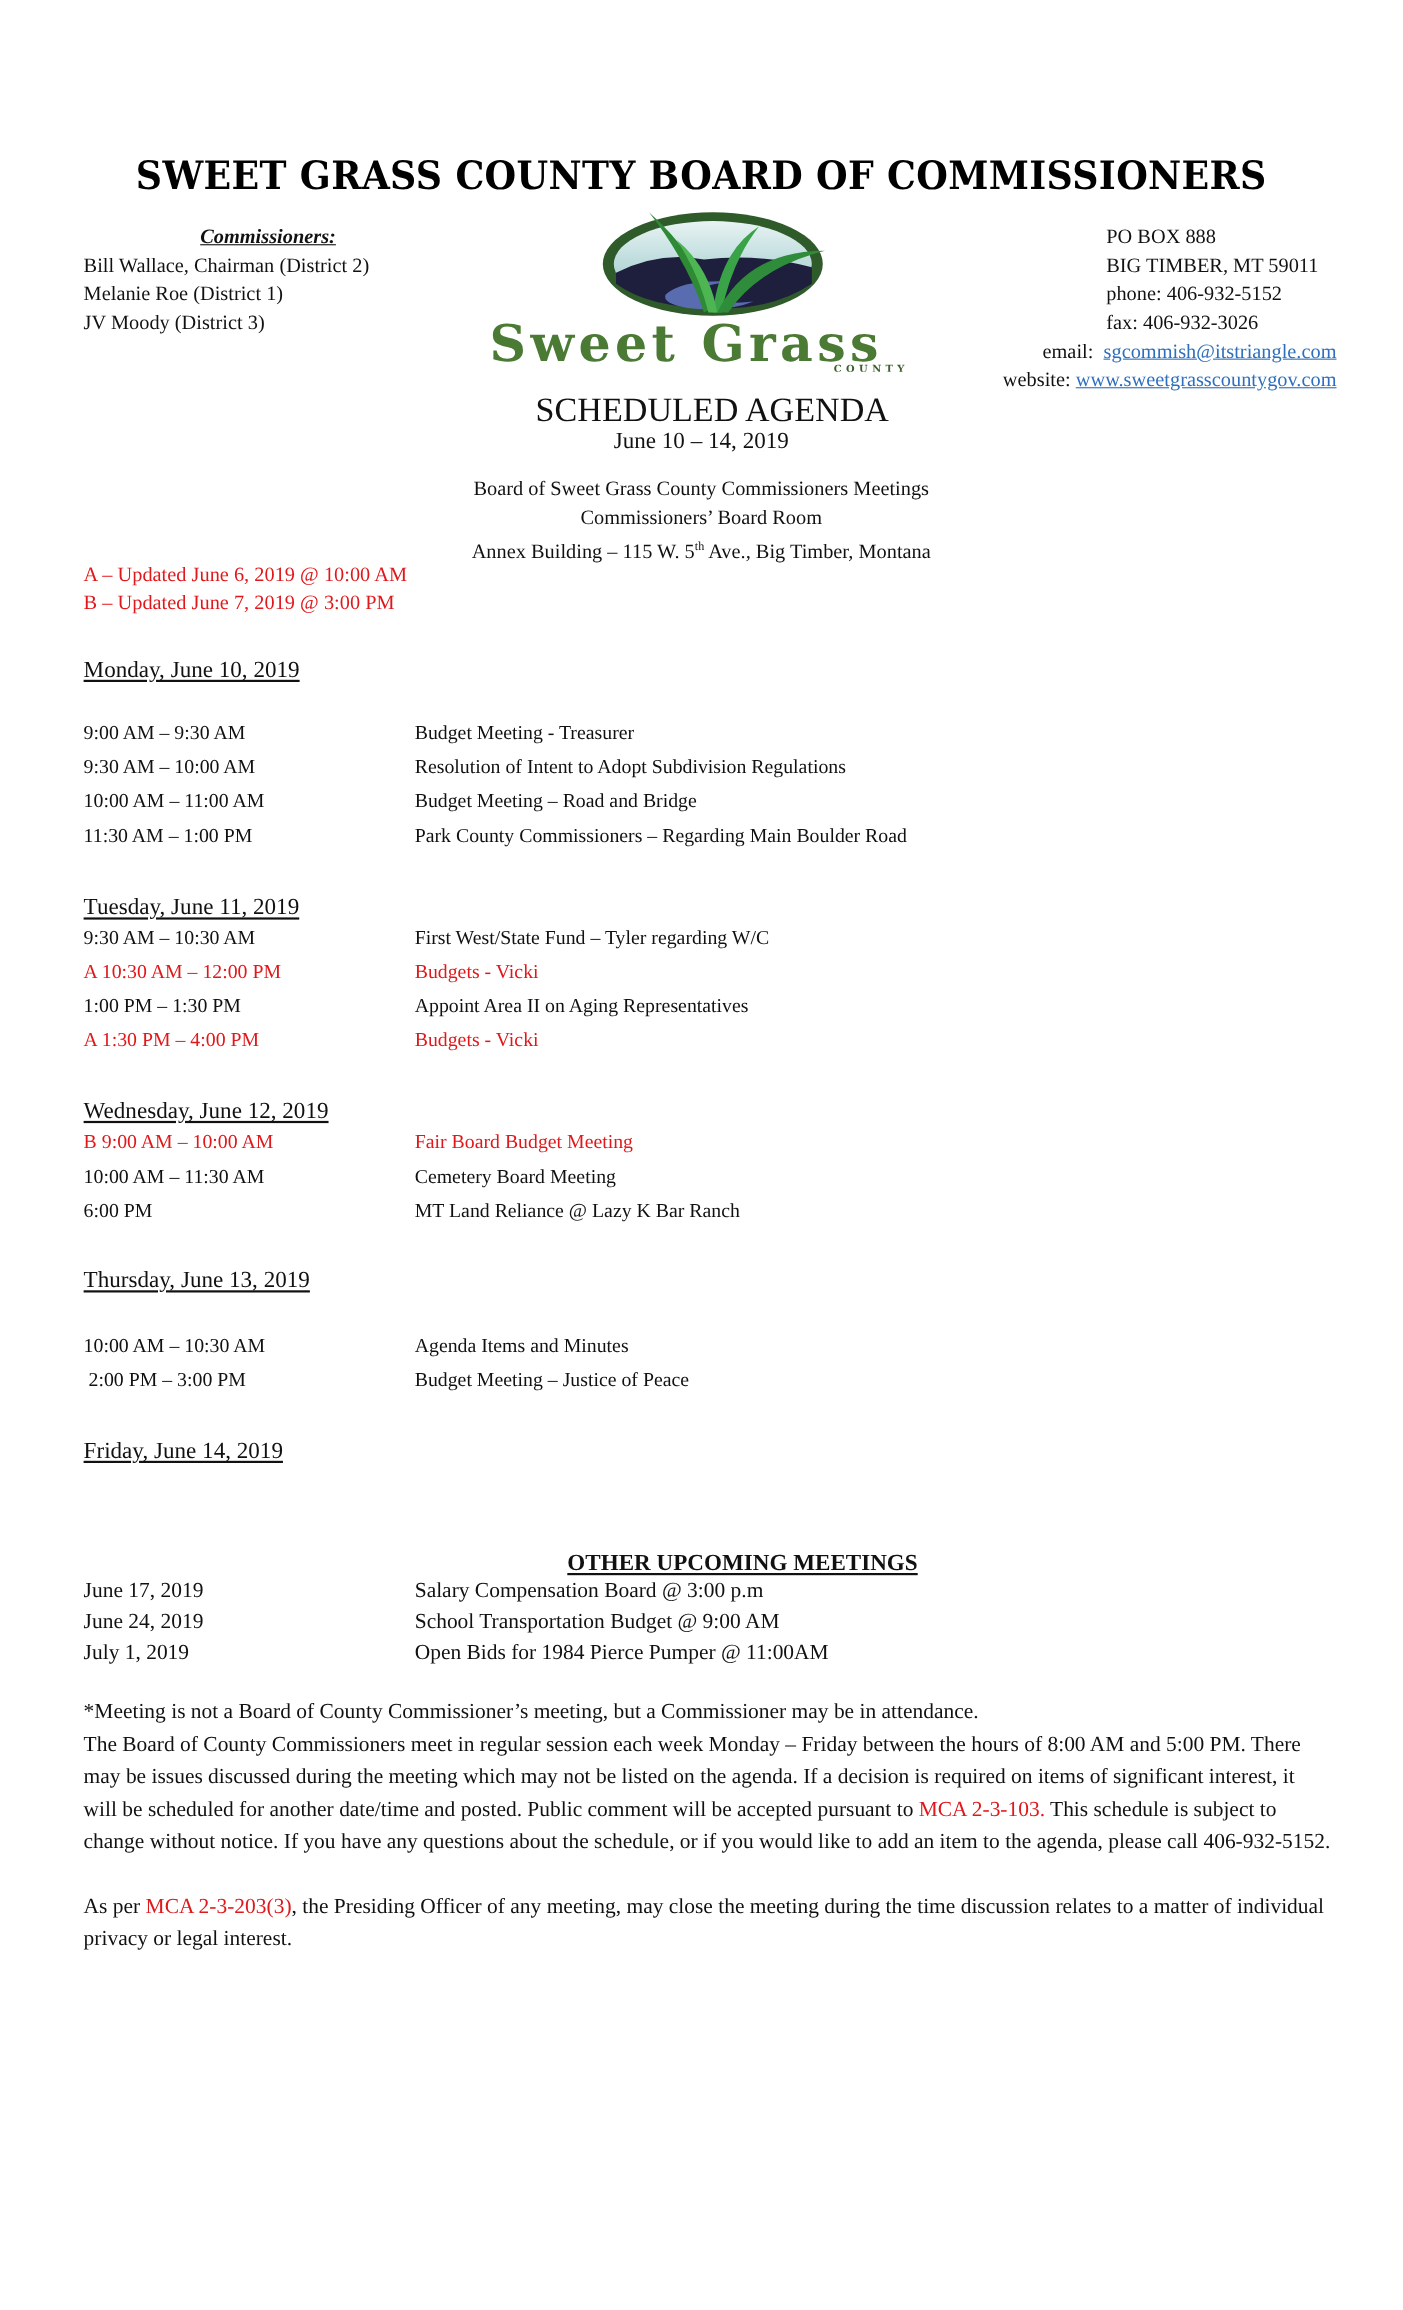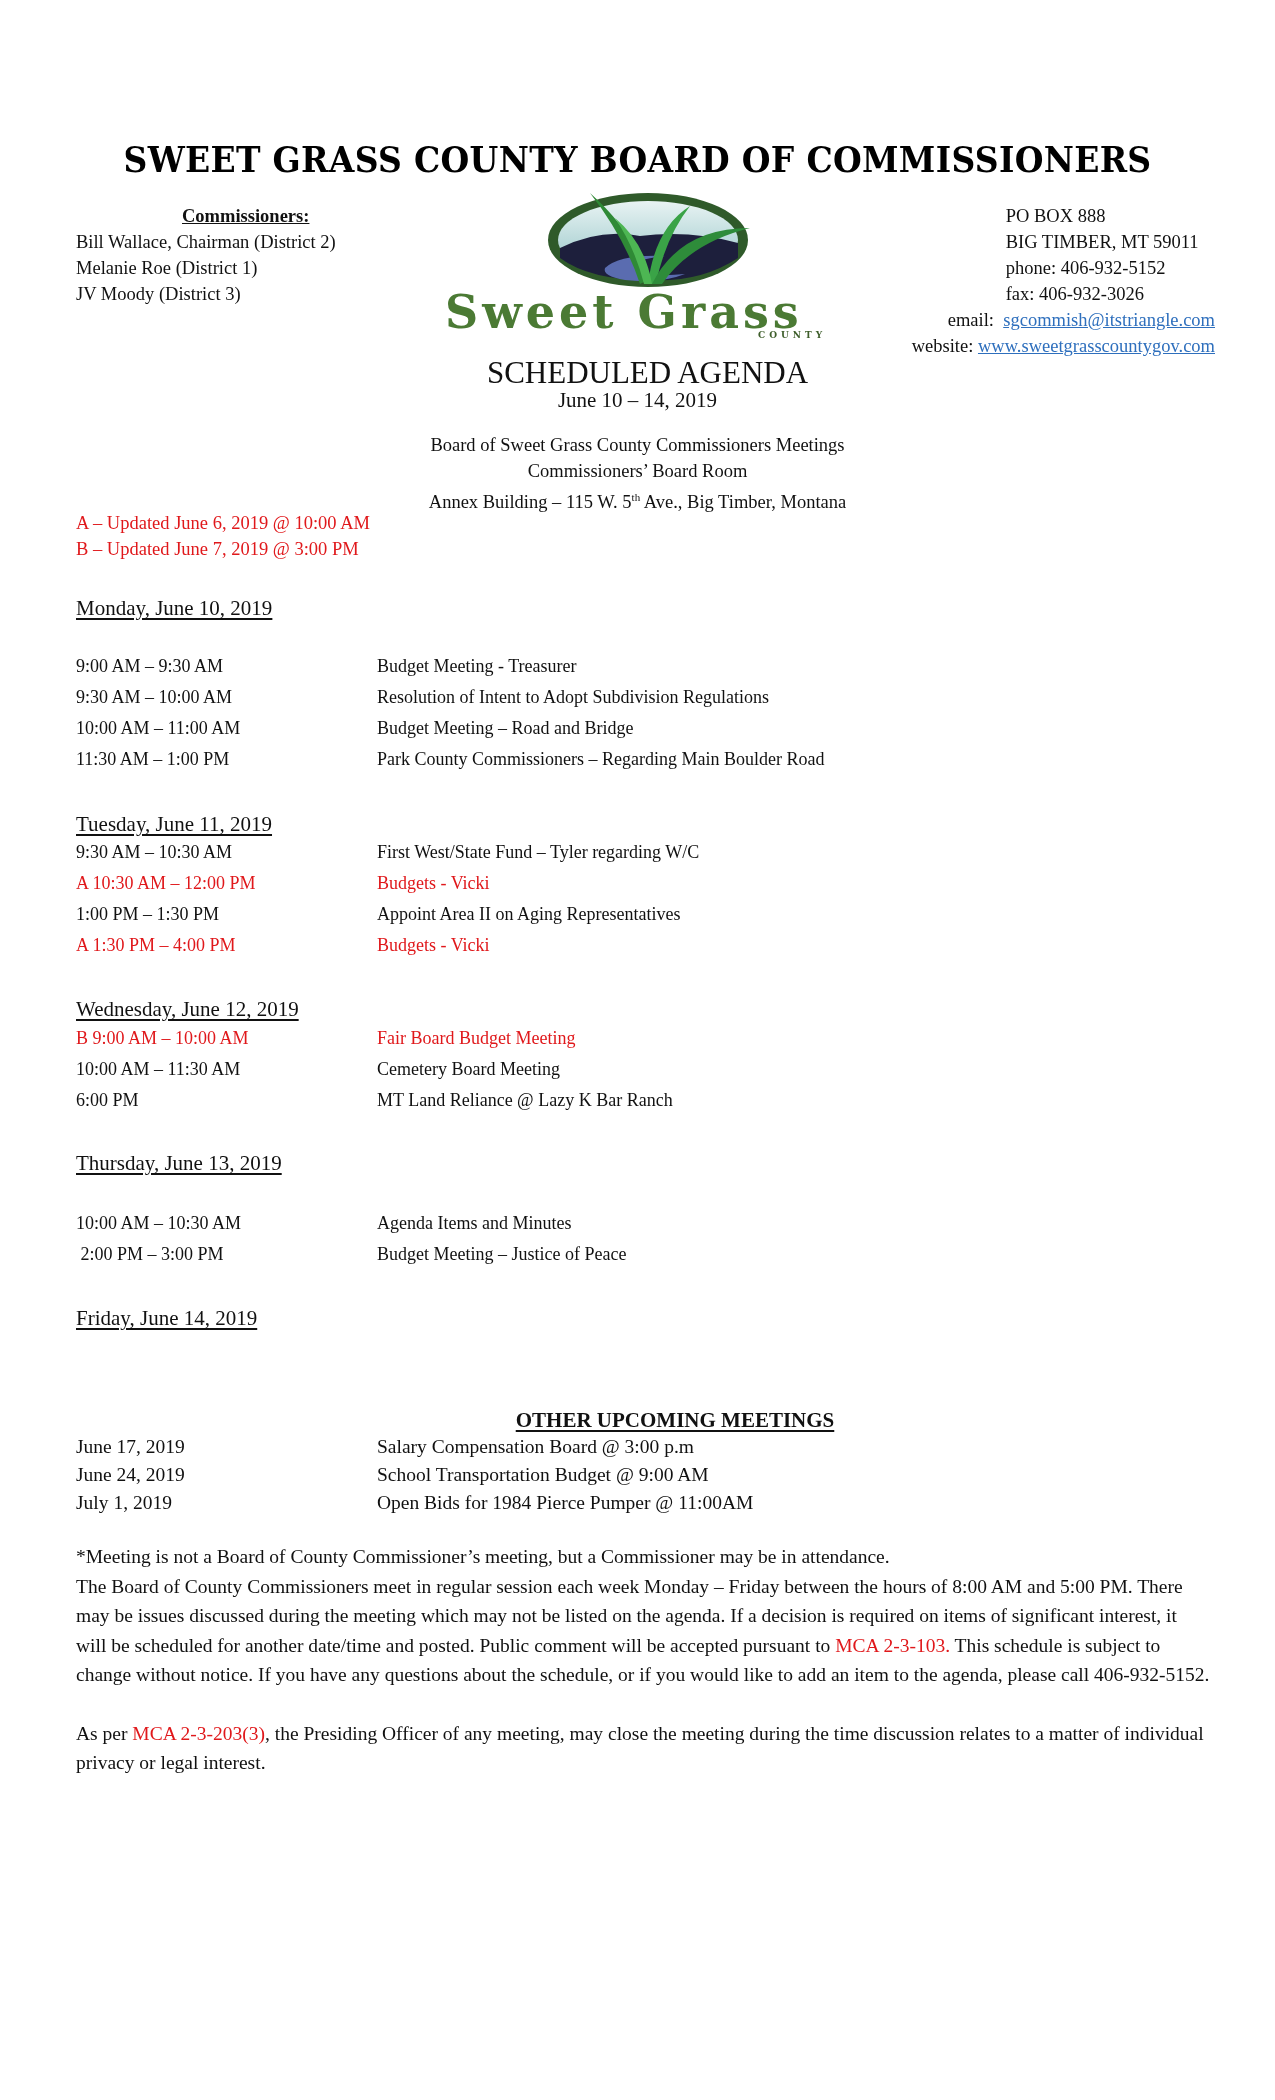--- a/index.html
+++ b/index.html
@@ -3,21 +3,21 @@
 <meta charset="utf-8">
 <style>
   html, body { margin: 0; padding: 0; background: #ffffff; }
   body { width: 1275px; height: 2100px; position: relative; overflow: hidden;
          font-family: "Liberation Serif", "DejaVu Serif", serif; color: #111; }
   .abs { position: absolute; }
   .main-title { left: 0; width: 1275px; top: 140px; text-align: center;
     font-family: "DejaVu Serif", "Liberation Serif", serif; font-weight: 900; font-size: 33px;
     letter-spacing: 0.3px; color: #000; transform: scaleY(1.08); }
   .commissioners { left: 76px; top: 203px; font-size: 18.5px; line-height: 26px; }
-  .commissioners .hdr { font-weight: bold; text-decoration: underline; padding-left: 106px; }
+  .commissioners .hdr { font-weight: bold; text-decoration: underline; padding-left: 106px; font-style: italic; }
   .contact { right: 60px; top: 203px; font-size: 18.5px; line-height: 26px; text-align: left; }
   .contact .right { text-align: right; }
   .contact a { color: #2e6fbd; text-decoration: underline; }
   .logo { left: 420px; top: 188px; width: 450px; height: 150px; }
   .center-block { left: 0; width: 1275px; text-align: center; }
   .sched-title { top: 355px; font-weight: normal; font-size: 31px; margin-left: 10px; }
   .date-range { top: 388px; font-weight: normal; font-size: 21px; }
   .sub { font-size: 18.5px; line-height: 26px; top: 432px; }
   .updates { left: 76px; top: 510px; font-size: 18.5px; line-height: 26px; color: #e0181b; }
   .day-hdr { left: 76px; font-weight: normal; font-size: 21px; text-decoration: underline;

